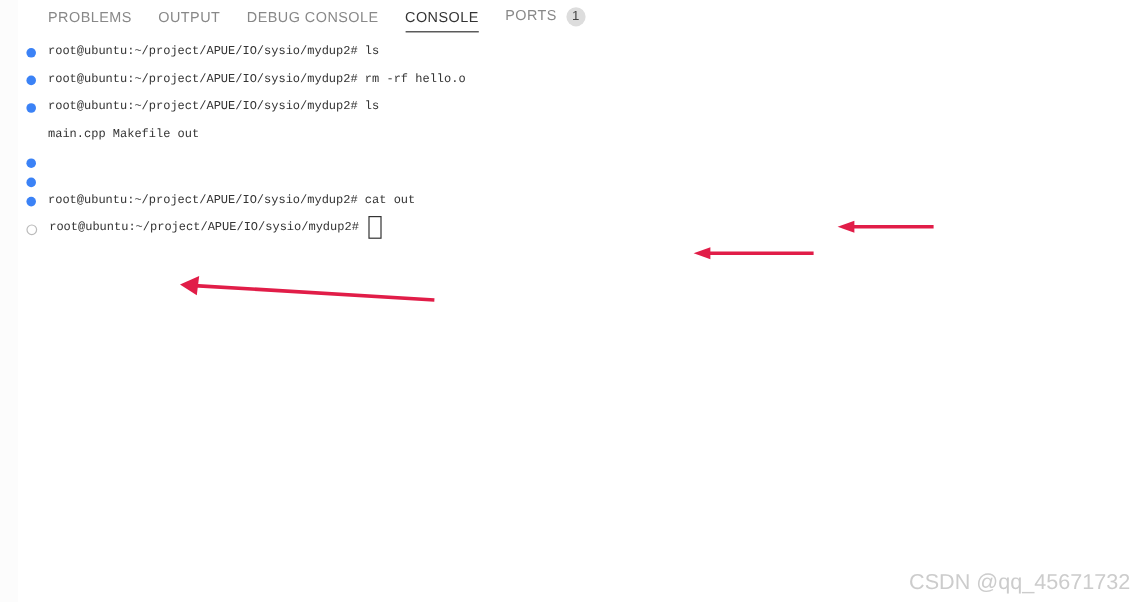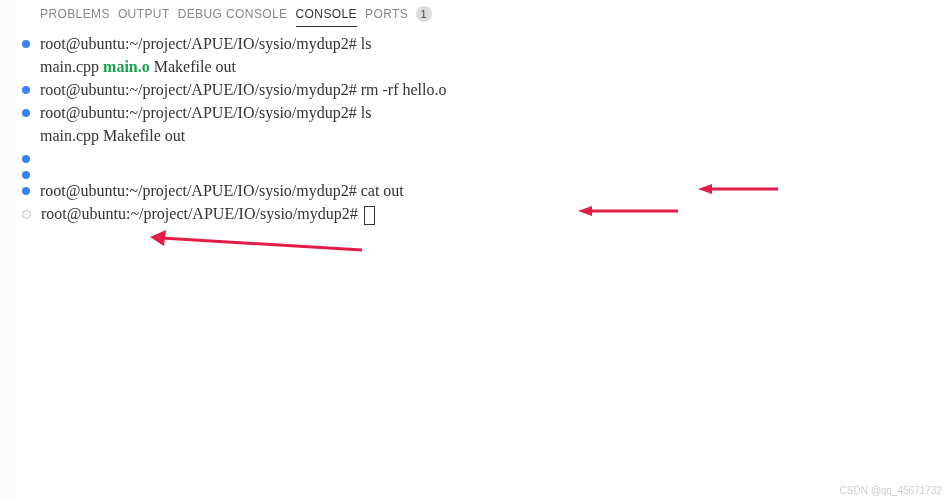--- a/index.html
+++ b/index.html
@@ -18,21 +18,21 @@
     width:15px;
     background:#fcfcfc;
   }
   .wrap {
     padding: 6px 0 0 40px;
     position:relative;
   }
   .tabs {
     display: flex;
     align-items: center;
-    gap: 8px;
+    gap: 22px;
     font-size: 12px;
     color: #888;
     padding-bottom: 10px;
     user-select: none;
   }
   .tab { letter-spacing: 0.4px; cursor: pointer; }
   .tab.active {
     color: #333;
     position: relative;
   }
@@ -48,22 +48,22 @@
     min-width:16px; height:16px;
     background:#ddd;
     color:#444;
     font-size:11px;
     line-height:16px;
     text-align:center;
     border-radius:50%;
     margin-left:4px;
   }
   .terminal {
-    font-family: Liberation Serif, serif;
-    font-size: 16px;
+    font-family: Liberation Mono, monospace;
+    font-size: 10px;
     line-height: 23px;
     color: #333;
   }
   .line {
     display:flex;
     align-items:flex-start;
   }
   .bullet {
     width:8px; height:8px;
     border-radius:50%;
@@ -84,21 +84,21 @@
   .cursor-box {
     display:inline-block;
     width:9px; height:17px;
     border:1px solid #333;
     vertical-align:middle;
     margin-left:2px;
   }
   .watermark {
     position:absolute;
     bottom:6px; right:10px;
-    font-size:10px;
+    font-size:18px;
     color:#ccc;
     font-family: sans-serif;
   }
   svg.arrow {
     position:absolute;
     pointer-events:none;
     overflow:visible;
   }
   .arrow path { stroke:#e11d48; stroke-width:3; fill:none; }
   .arrow polygon { fill:#e11d48; }
@@ -118,24 +118,20 @@
     <span class="tab">
       <span>PORTS</span>
       <span class="badge">1</span>
     </span>
   </div>
 
   <div class="terminal" id="terminal">
       <div class="line">
         <span class="bullet"></span>
         <span><span class="prompt-text">root@ubuntu:~/project/APUE/IO/sysio/mydup2# </span><span class="cmd">ls</span></span>
-      </div>
-      <div class="line">
-        <span style="width: 0px;"></span>
-        <span><span>main.cpp  </span><span class="file-green">main.o</span><span>  Makefile  out</span></span>
       </div>
       <div class="line">
         <span class="bullet"></span>
         <span><span class="prompt-text">root@ubuntu:~/project/APUE/IO/sysio/mydup2# </span><span class="cmd">rm -rf hello.o</span></span>
       </div>
       <div class="line">
         <span class="bullet"></span>
         <span><span class="prompt-text">root@ubuntu:~/project/APUE/IO/sysio/mydup2# </span><span class="cmd">ls</span></span>
       </div>
       <div class="line">

